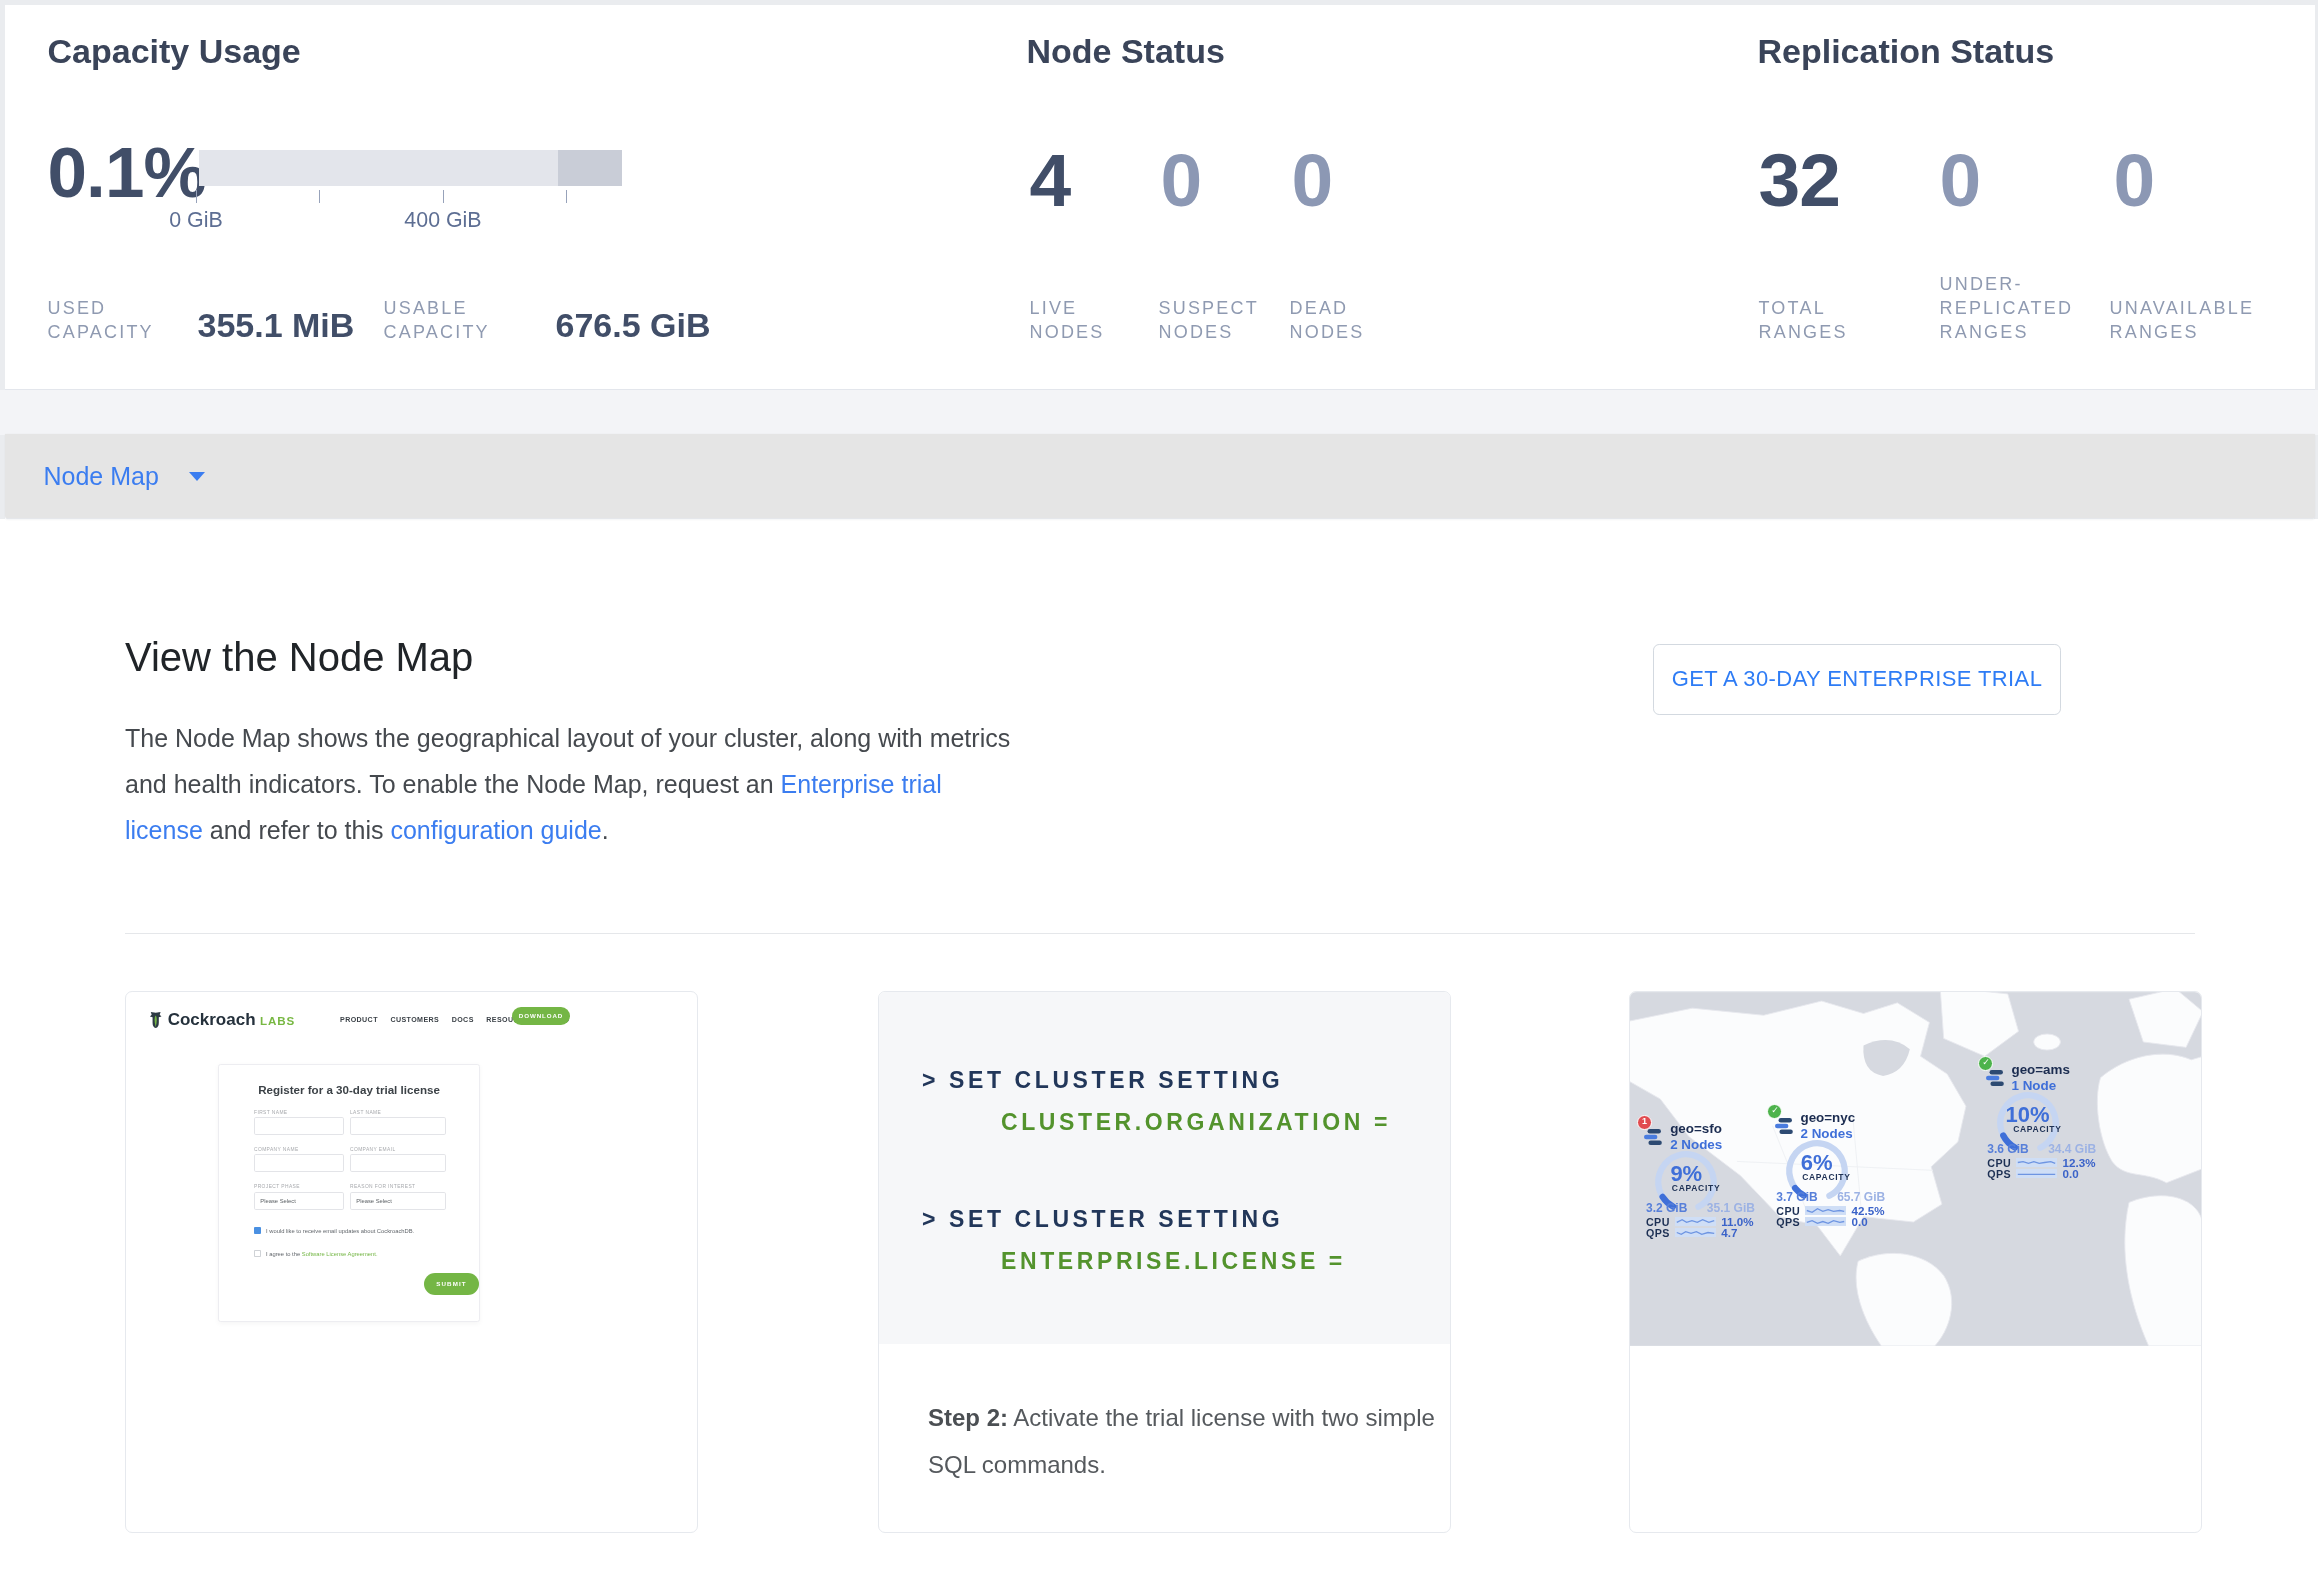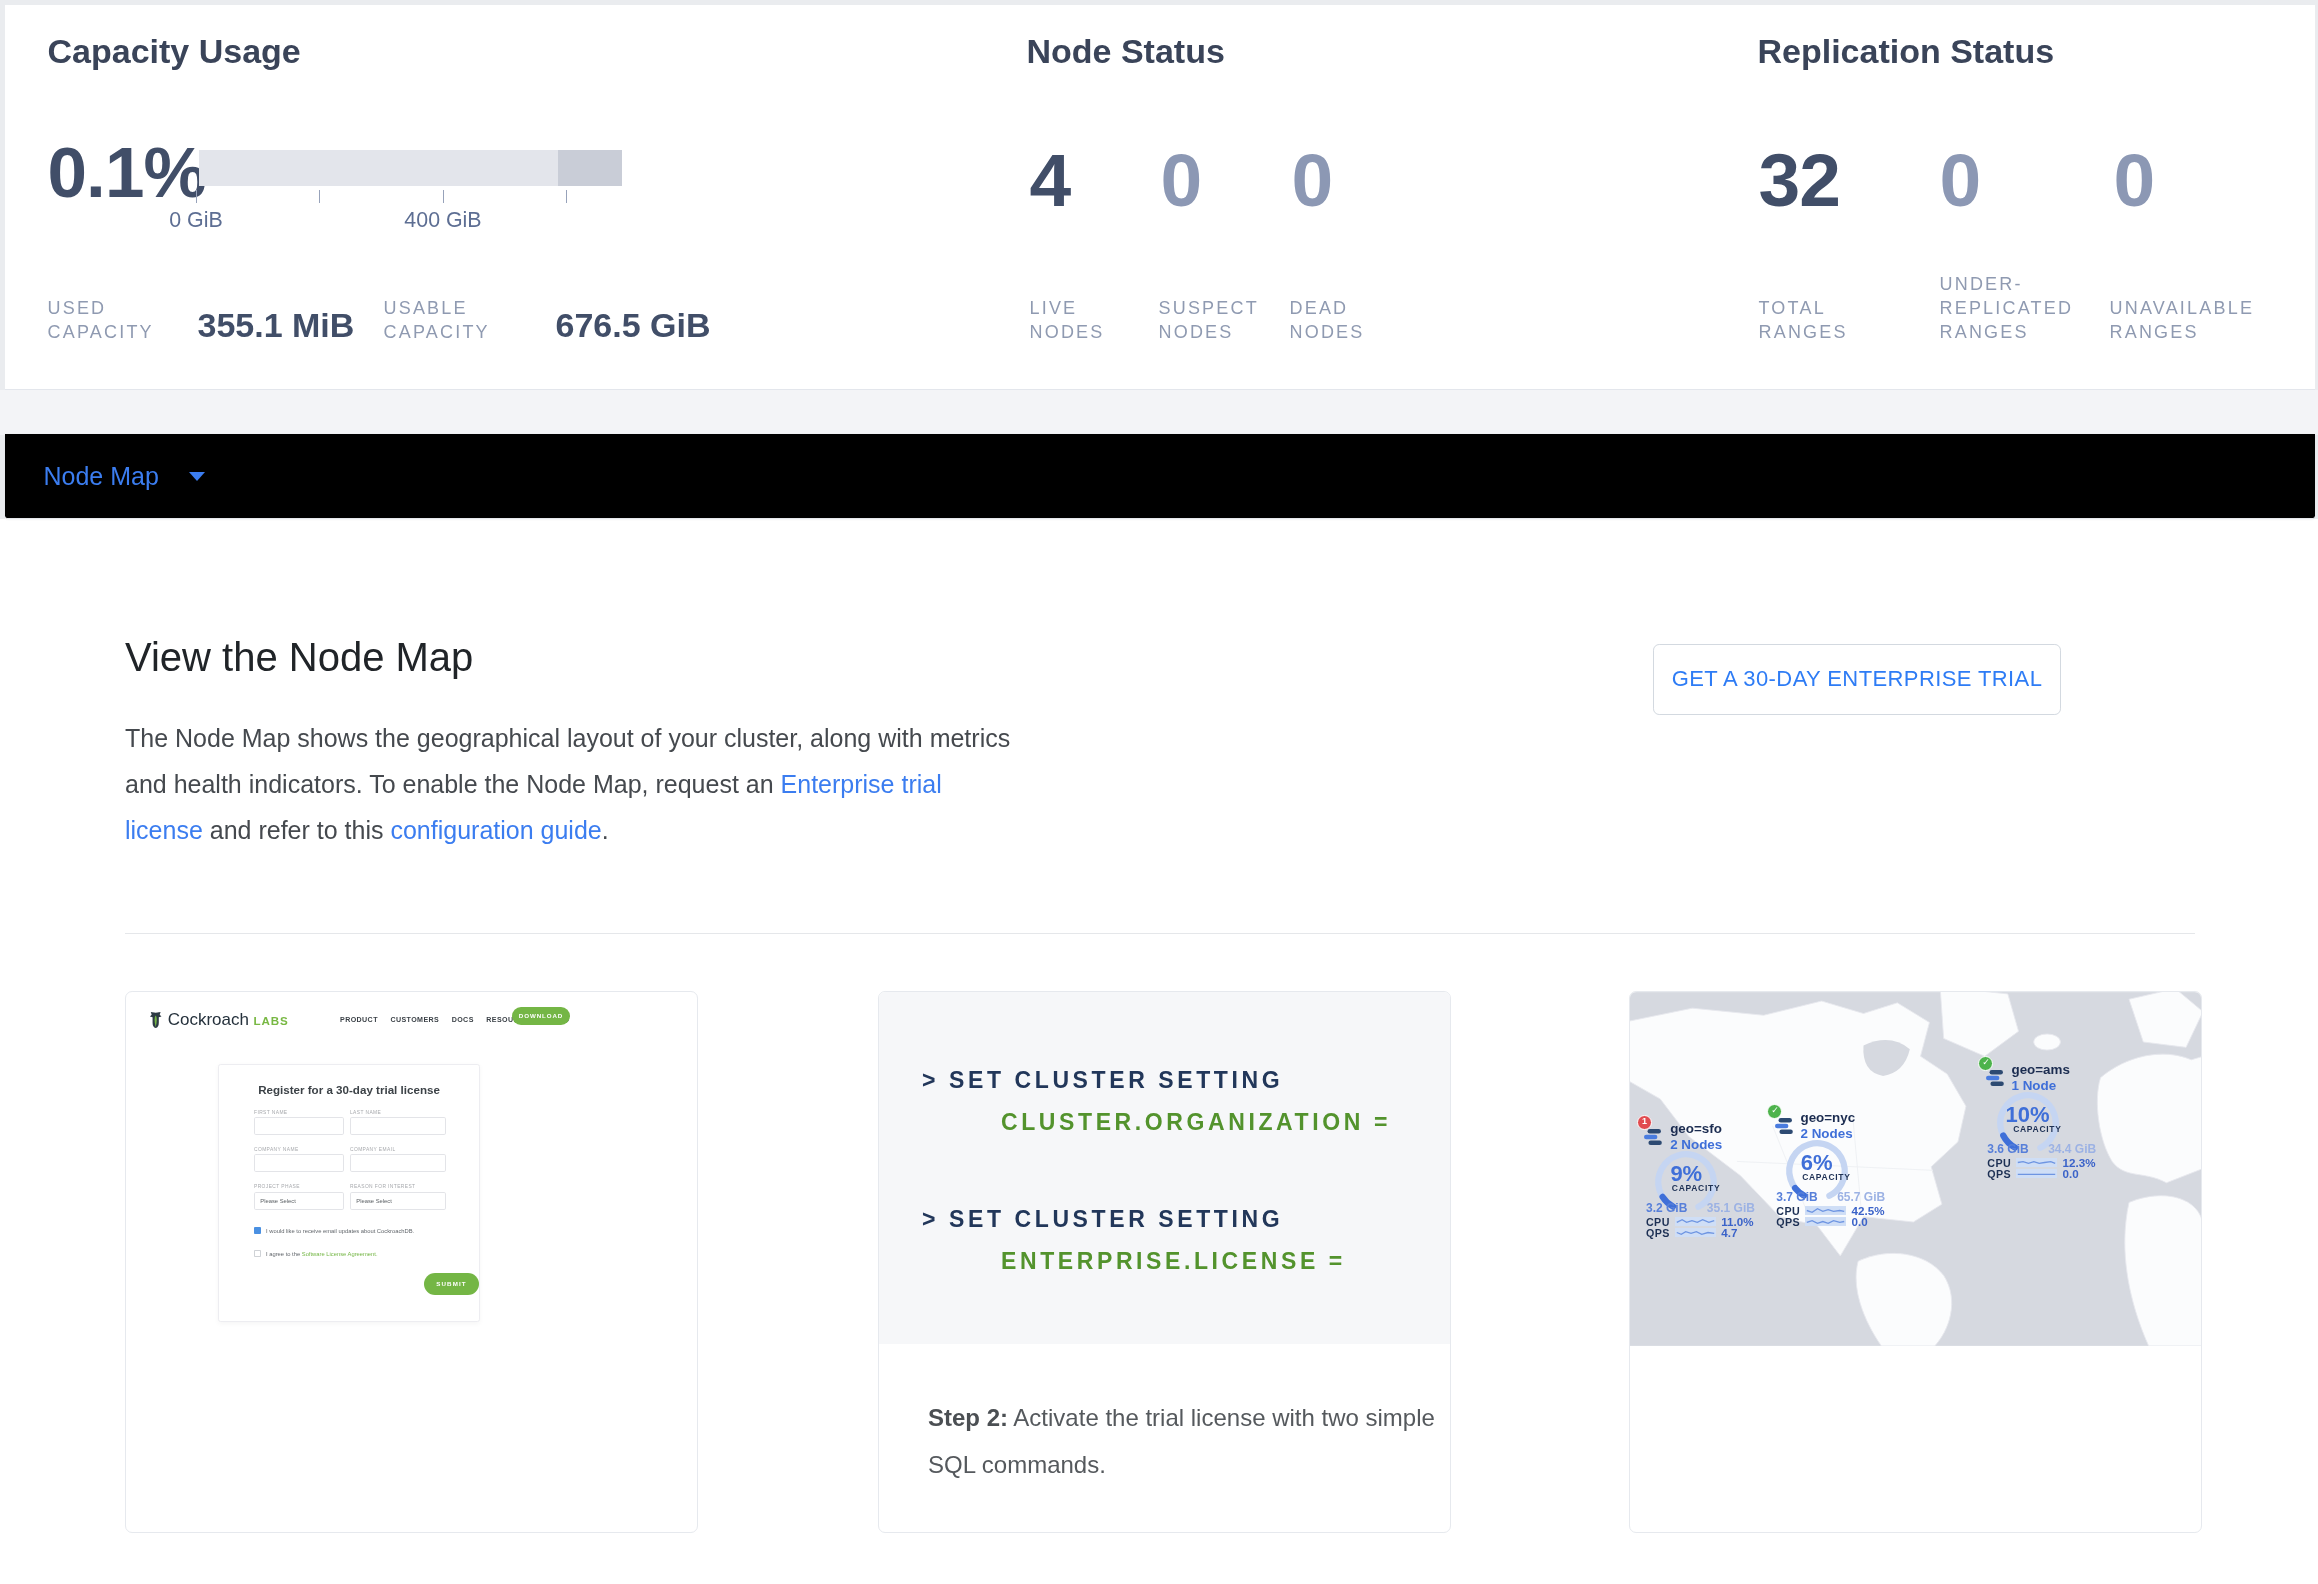--- a/index.html
+++ b/index.html
@@ -17,40 +17,40 @@
   .big-num.dim { color: #8c98b4; }
   .caps-label { position: absolute; font-size: 18px; line-height: 24px; letter-spacing: 2.2px; color: #8f9ab1; }
   .metric-val { position: absolute; top: 301px; font-size: 34px; font-weight: 700; color: #414e68; }
 
   .cap-bar { position: absolute; left: 194px; top: 145px; width: 423px; height: 36px; background: #e3e5eb; }
   .cap-bar-dark { position: absolute; right: 0; top: 0; width: 64px; height: 36px; background: #c9cdd7; }
   .tick { position: absolute; top: 185px; width: 1.8px; height: 13.4px; background: #97a2ba; }
   .tick-label { position: absolute; top: 203px; width: 125px; text-align: center; font-size: 21.4px; color: #5d6e93; }
 
   
-  .nodemap-bar { position: absolute; left: 4.5px; top: 434px; width: 2310px; height: 85px; background: #000000; border-bottom: 0.9px solid #e5e7eb; border-radius: 0 0 3.6px 3.6px; box-shadow: 0 0.9px 1.8px rgba(40,50,70,.05); display: flex; align-items: center; padding-left: 39px; cursor: pointer; }
+  .nodemap-bar { position: absolute; left: 4.5px; top: 434px; width: 2310px; height: 85px; background: #e5e5e5; border-bottom: 0.9px solid #e5e7eb; border-radius: 0 0 3.6px 3.6px; box-shadow: 0 0.9px 1.8px rgba(40,50,70,.05); display: flex; align-items: center; padding-left: 39px; cursor: pointer; }
   .nm-link { font-size: 25px; color: #3b7df0; }
   .nm-caret { width: 0; height: 0; margin-left: 30px; border-left: 8px solid transparent; border-right: 8px solid transparent; border-top: 9.8px solid #3b7df0; }
 
   
   .h2 { position: absolute; left: 125px; top: 635px; font-size: 40px; font-weight: 500; color: #202428; }
   .intro-p { position: absolute; left: 125px; top: 715px; width: 900px; font-size: 25px; line-height: 46px; color: #45494e; }
   .link { color: #3b7df0; cursor: pointer; }
   .trial-btn { position: absolute; left: 1653px; top: 644px; width: 408px; height: 71px; background: #fff; border: 1.8px solid #d3d9e0; border-radius: 6.2px; font-size: 22px; letter-spacing: 0.4px; color: #2e7cf5; text-align: center; line-height: 68px; cursor: pointer; }
   .divider { position: absolute; left: 125px; top: 933px; width: 2070px; height: 0.9px; background: #e5e7ea; }
 
   
   .card { position: absolute; top: 991px; width: 573px; height: 542px; background: #fff; border: 0.9px solid #e6e9ee; border-radius: 7.1px; overflow: hidden; }
   .caption { position: absolute; left: 49px; top: 402px; width: 515px; font-size: 24px; line-height: 47px; color: #55595d; }
   .caption b { color: #4b4f53; }
 
   
   .ms { position: absolute; inset: 0; font-family: "Liberation Sans", sans-serif; }
   .ms-logo { position: absolute; left: 23px; top: 18px; display: flex; align-items: center; }
-  .ms-logo-name { font-size: 17px; font-weight: 400; color: #25313c; margin-left: 5.3px; }
+  .ms-logo-name { font-size: 17px; font-weight: 700; color: #25313c; margin-left: 5.3px; }
   .ms-logo-sub { font-size: 11.6px; font-weight: 700; color: #78b843; letter-spacing: 0.9px; margin-left: 4.5px; }
   .ms-nav { position: absolute; left: 214px; top: 24px; display: flex; gap: 12.5px; font-size: 7.1px; font-weight: 700; letter-spacing: 0.4px; color: #3b4147; }
   .ms-pill { position: absolute; left: 386px; top: 15px; width: 58px; height: 18px; border-radius: 9px; background: #74b645; color: #fff; font-size: 6.2px; font-weight: 700; letter-spacing: 0.9px; text-align: center; line-height: 18px; }
   .ms-form { position: absolute; left: 92px; top: 72px; width: 262px; height: 258px; background: #fff; border: 0.9px solid #ededf1; border-radius: 2.7px; box-shadow: 0 1.8px 5.3px rgba(0,0,0,.04); padding-left: 12px; }
   .ms-form-title { position: absolute; left: 0; top: 18px; width: 100%; text-align: center; font-size: 11.6px; font-weight: 700; color: #3c4247; }
   .ms-lbl { position: absolute; font-size: 4.9px; letter-spacing: 0.4px; color: #a7a9ad; }
   .ms-input { position: absolute; width: 90px; height: 18px; border: 0.9px solid #e3e4e8; border-radius: 1.8px; background: #fff; }
   .ms-input.r { width: 96px; }
   .ms-select { font-size: 5.8px; color: #5a5f63; line-height: 16px; padding-left: 5.3px; }
   .ms-cb { position: absolute; width: 7.1px; height: 7.1px; border-radius: 0.9px; }

